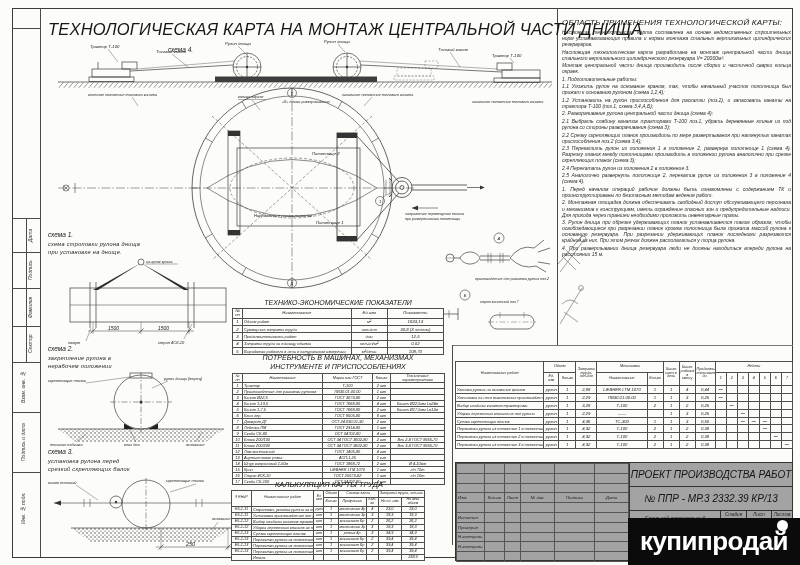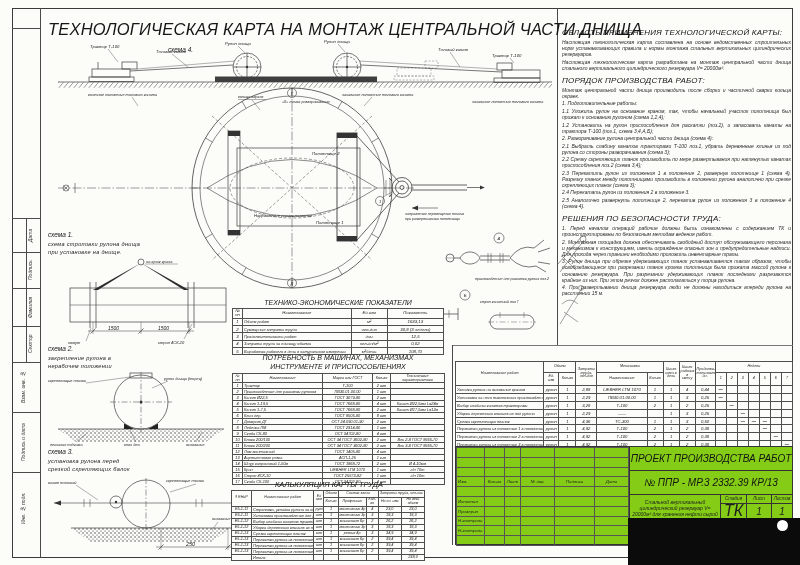--- a/index.html
+++ b/index.html
@@ -7,43 +7,43 @@
          font-family:"Liberation Sans",sans-serif;font-style:italic;color:#1f1f1f;}
   .hl{position:absolute;background:#4a4a4a;height:1px;}
   .vl{position:absolute;background:#4a4a4a;width:1px;}
   .frame{position:absolute;border:1.5px solid #3b3b3b;}
   .vlab{position:absolute;writing-mode:vertical-rl;transform:rotate(180deg);
         font-size:5px;color:#333;text-align:center;width:12px;}
   .page-title{position:absolute;left:48px;top:20px;width:508px;font-size:16.5px;
         letter-spacing:.2px;white-space:nowrap;color:#161616;}
   
   .rpanel{position:absolute;left:562px;top:16px;width:229px;}
-  .rp-h{font-size:8px;color:#141414;margin:12px 0 2px 0;letter-spacing:.2px;}
+  .rp-h{font-size:8px;color:#141414;margin:2px 0 2px 0;letter-spacing:.2px;}
   .rp-gap{margin-top:5px;}
   .rp-p{font-size:5px;line-height:1.22;margin:1.4px 0;color:#2b2b2b;text-align:justify;}
   
   .cap-big{position:absolute;font-size:6.5px;color:#161616;}
   .cap{position:absolute;font-size:5.6px;letter-spacing:.3px;color:#222;}
   .tbl-title{position:absolute;font-size:7px;text-align:center;color:#141414;}
   
   table.t{border-collapse:collapse;table-layout:fixed;position:absolute;background:#fcfcf9;}
   .t td,.t th{border:0.5px solid #4f4f4f;padding:0 1px;overflow:hidden;white-space:nowrap;
       font-weight:normal;text-align:center;vertical-align:middle;}
   .t th{white-space:normal;line-height:1.05;}
   .tep{font-size:4.3px;width:212px;}  .tep td{height:6.3px;}  .tep th{font-size:4.2px;height:8px;}
   .mach{font-size:3.9px;width:212px;} .mach td{height:4.5px;} .mach th{font-size:3.8px;height:7px;}
   .calc{font-size:3.8px;width:194px;} .calc td{height:4.2px;} .calc th{font-size:3.6px;height:6px;}
   .sched{font-size:4.2px;width:338px;}.sched td{height:6.9px;}.sched th{font-size:3.7px;}
   .t td:first-child{text-align:center;}
   .sched td:first-child,.mach td:nth-child(2),.calc td:nth-child(2),.tep td:nth-child(2)
       {text-align:left;font-size:3.9px;}
   .sched td:nth-child(n+10){font-weight:bold;color:#111;}
   
-  .stamp{position:absolute;left:455px;top:446px;width:338px;height:99px;border:1px solid #333;
-         box-sizing:border-box;display:flex;background:#84cc16;}
+  .stamp{position:absolute;left:455px;top:462px;width:338px;height:99px;border:1px solid #333;
+         box-sizing:border-box;display:flex;background:#a3a3a3;}
   .sgrid{border-collapse:collapse;table-layout:fixed;width:172px;font-size:4.4px;}
   .sgrid td{border:0.5px solid #555;height:8.8px;padding:0 1px;overflow:hidden;
             white-space:nowrap;text-align:center;}
   .sgrid td:first-child{text-align:left;}
   .stamp-right{width:166px;border-left:1px solid #333;display:flex;flex-direction:column;}
   .st-project{height:25px;border-bottom:1px solid #333;display:flex;align-items:center;
       justify-content:center;font-size:10px;color:#141414;}
   .st-number{height:24px;border-bottom:1px solid #333;display:flex;align-items:center;
       justify-content:center;font-size:10px;color:#141414;}
   .st-bottom{flex:1;display:flex;}
@@ -396,34 +396,32 @@
       <text x="140" y="69.5" font-size="5.5">250</text>
     </g>
   </svg>
 
   <div class="rpanel">
     <div class="rp-h">ОБЛАСТЬ ПРИМЕНЕНИЯ ТЕХНОЛОГИЧЕСКОЙ КАРТЫ:</div>
     <div>
         <p class="rp-p">Настоящая технологическая карта составлена на основе ведомственных строительных норм устанавливающих правила и нормы монтажа стальных вертикальных цилиндрических резервуаров.</p>
         <p class="rp-p">Настоящая технологическая карта разработана на монтаж центральной части днища стального вертикального цилиндрического резервуара V= 20000м³.</p>
       </div>
-    <div class="rp-h rp-gap">ПОРЯДОК ПРОИЗВОДСТВА РАБОТ:</div>
     <div>
         <p class="rp-p">Монтаж центральной части днища производить после сборки и частичной сварки кольца окраек.</p>
         <p class="rp-p">1. Подготовительные работы:</p>
         <p class="rp-p">1.1 Уложить рулон на основание краном, так, чтобы начальный участок полотнища был прижат к основанию рулоном (схема 1,2,4);</p>
         <p class="rp-p">1.2 Установить на рулон приспособления для раскатки (поз.2), и запасовать канаты на трактора Т-100 (поз.1, схема 3,4,А,Б);</p>
         <p class="rp-p">2. Разворачивание рулона центральной части днища (схема 4):</p>
         <p class="rp-p">2.1 Выбрать слабину канатов тракторами Т-100 поз.1, убрать деревянные клинья из под рулона со стороны разворачивания (схема 3);</p>
         <p class="rp-p">2.2 Срезку скрепляющих планок производить по мере развертывания при натянутых канатах приспособления поз.2 (схема 3,4);</p>
         <p class="rp-p">2.3 Перекатить рулон из положения 1 в положение 2, развернув полотнище 1 (схема 4). Разрезку планок между полотнищами производить в положении рулона аналогично при срезке скрепляющих планок (схема 3);</p>
         <p class="rp-p">2.4 Перекатать рулон из положения 2 в положение 3.</p>
         <p class="rp-p">2.5 Аналогично развернуть полотнище 2, перекатив рулон из положения 3 в положение 4 (схема 4).</p>
       </div>
-    <div class="rp-h rp-gap">РЕШЕНИЯ ПО БЕЗОПАСНОСТИ ТРУДА:</div>
     <div>
         <p class="rp-p">1. Перед началом операций рабочие должны быть ознакомлены с содержанием ТК и проинструктированы по безопасным методам ведения работ.</p>
         <p class="rp-p">2. Монтажная площадка должна обеспечивать свободный доступ обслуживающего персонала и механизмов к конструкциям, иметь ограждение опасных зон и предупредительные надписи. Для прохода через траншеи необходимо проложить инвентарные трапы.</p>
         <p class="rp-p">3. Рулон днища при обрезке удерживающих планок устанавливается таким образом, чтобы освобождающиеся при разрезании планок кромка полотнища была прижата массой рулона к основанию резервуара. При разрезании удерживающих планок последними разрезаются крайние из них. При этом резчик должен располагаться у торца рулона.</p>
         <p class="rp-p">4. При развертывании днища резервуара люди не должны находиться впереди рулона на расстоянии 15 м.</p>
       </div>
   </div>
 
   <div class="tbl-title" style="left:232px;top:299px;width:212px;">ТЕХНИКО-ЭКОНОМИЧЕСКИЕ ПОКАЗАТЕЛИ</div>
   <table class="t tep" style="left:232px;top:308px;">
@@ -1046,16 +1044,17 @@
           </div>
           <div class="st-row" style="flex:1;">
             <div class="st-cell" style="flex:1;border-bottom:none;"></div>
           </div>
         </div>
       </div>
     </div>
   </div>
 
   <div class="wm">
+    <span>купипродай</span>
     <div class="wm-dot"></div>
   </div>
 
 </div>
 
 </body></html>

